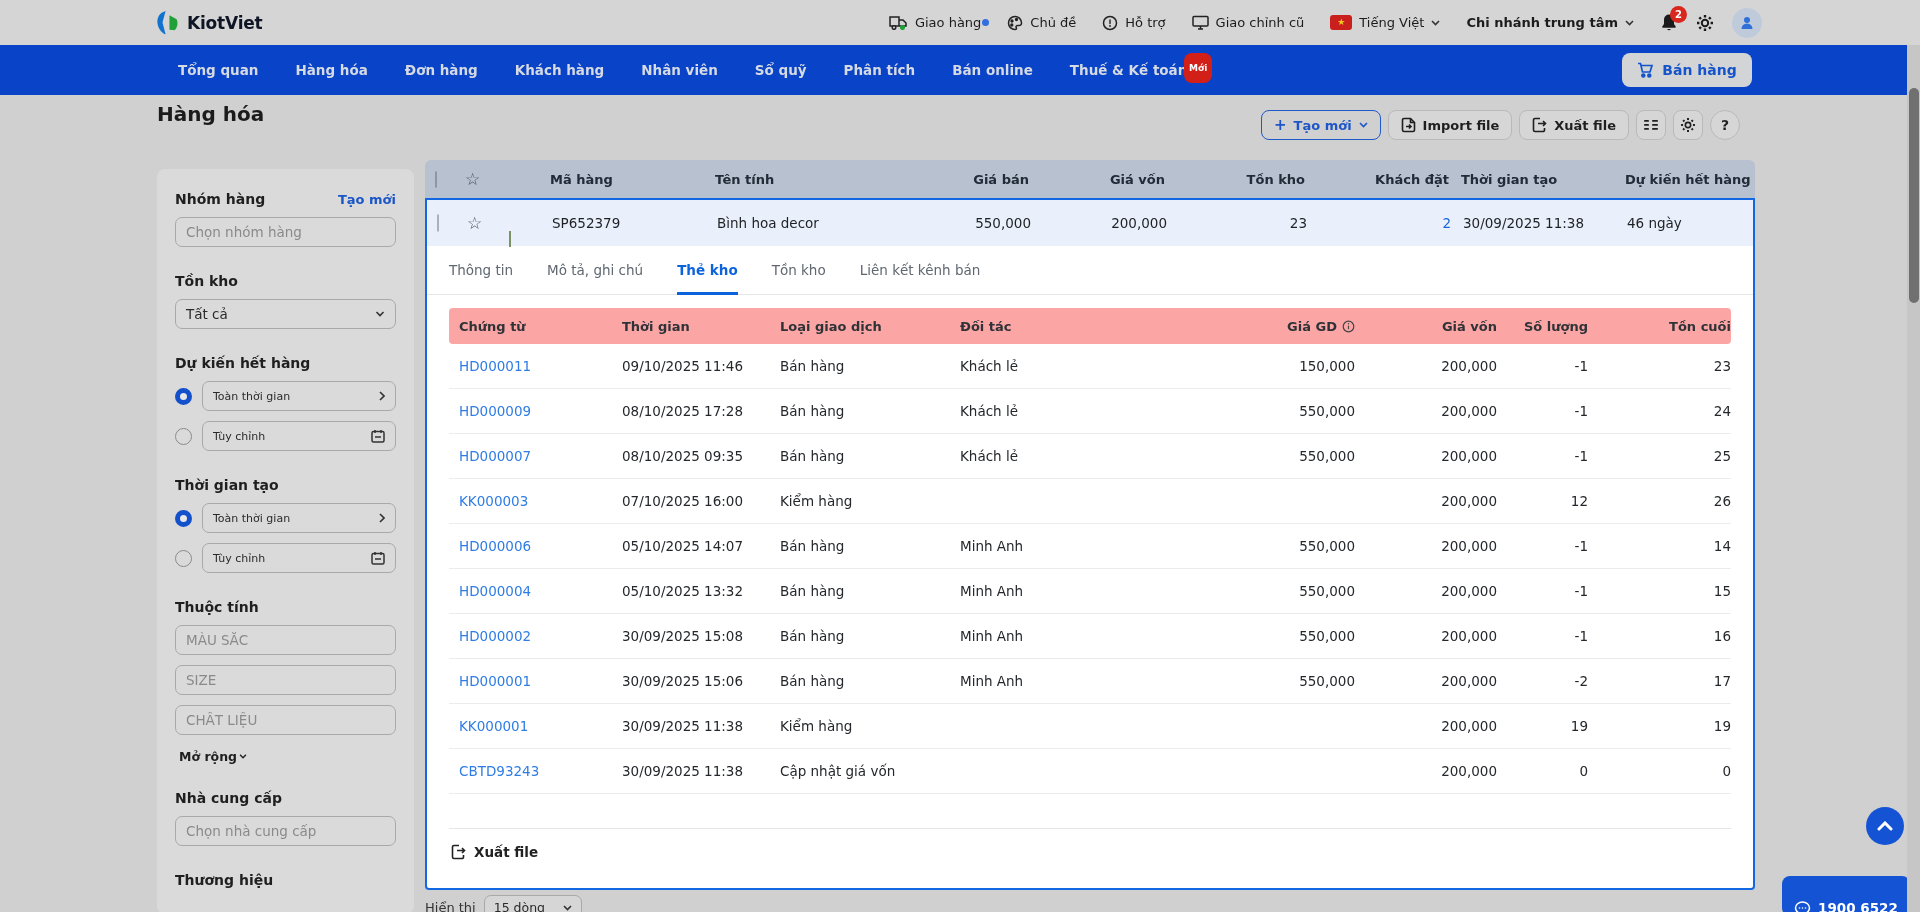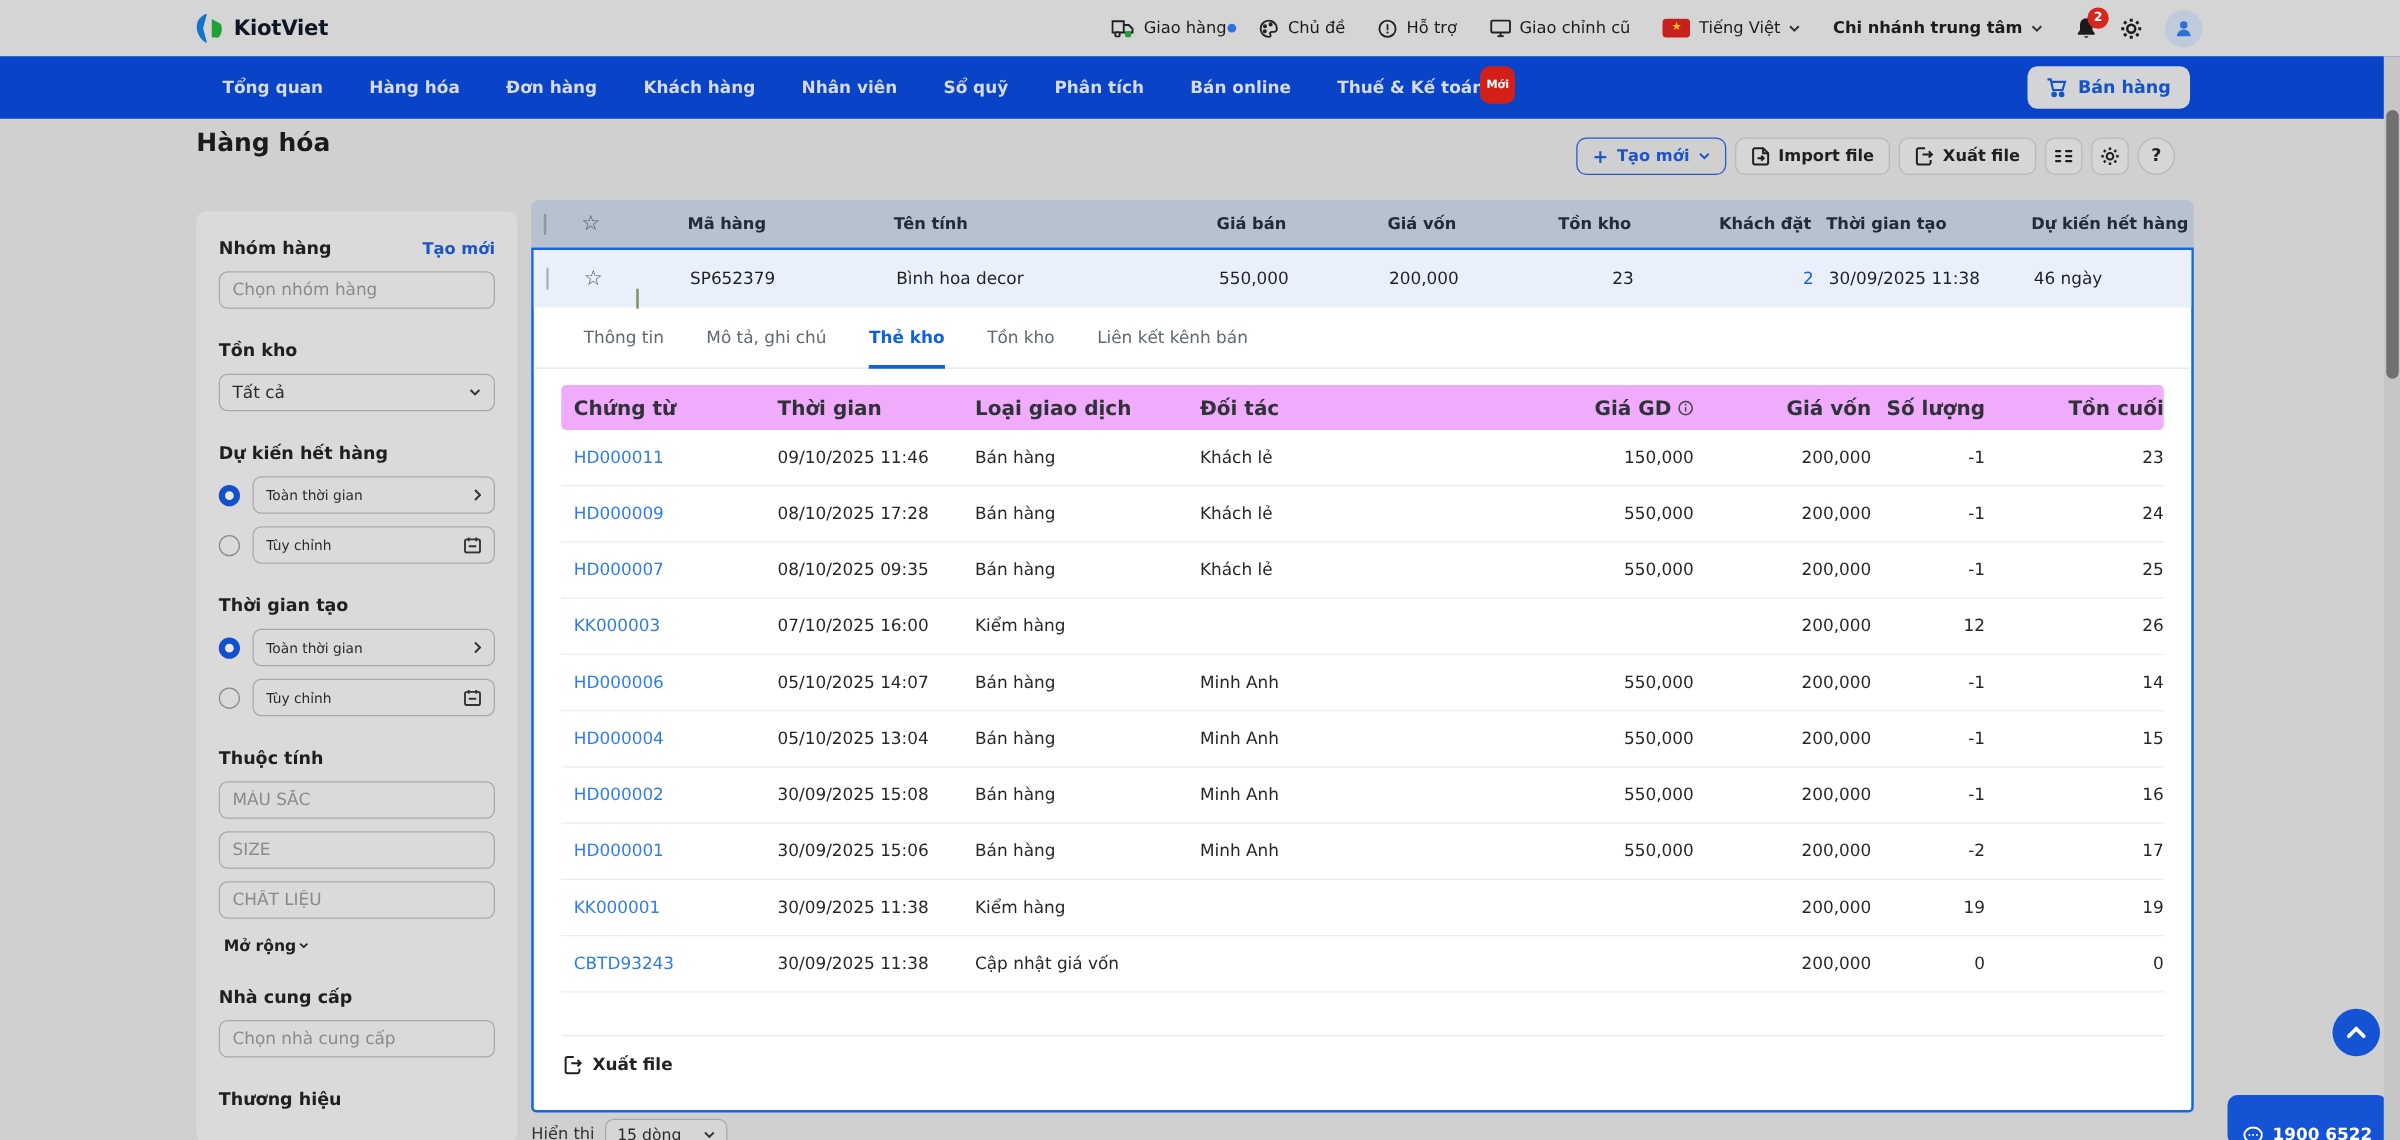--- a/index.html
+++ b/index.html
@@ -74,28 +74,28 @@
   .star{font-size:17px;color:#4d5560;line-height:1;cursor:pointer;}
 
   
   .detail-card{position:absolute;left:425px;top:198px;width:1330px;height:692px;background:#ffffff;border:2px solid #1467e2;border-radius:0 0 4px 4px;}
   .summary-row{height:46px;background:#e9f0fb;font-size:13.5px;color:#1e2023;}
   .summary-row .code{font-weight:400;}
   .thumb{width:28px;height:36px;border-radius:4px;background:linear-gradient(#ded7c6,#ccc4b0);position:relative;overflow:hidden;}
   .thumb:after{content:"";position:absolute;left:12px;top:8px;width:2px;height:16px;background:#7d9262;}
   .thumb:before{content:"";position:absolute;left:8px;top:4px;width:10px;height:8px;border-radius:50%;background:#eef;opacity:.8;}
   .link{color:#1866d9;cursor:pointer;}
-  .tabs{display:flex;align-items:stretch;height:49px;padding-left:40px;gap:34px;border-bottom:1px solid #e5e6e8;}
+  .tabs{display:flex;align-items:stretch;height:49px;padding-left:22px;gap:34px;border-bottom:1px solid #e5e6e8;}
   .tab{display:flex;align-items:center;font-size:13.5px;color:#5f6770;cursor:pointer;border-bottom:3px solid transparent;margin-bottom:-1px;padding-top:2px;white-space:nowrap;}
   .tab.active{color:#0c63dc;font-weight:700;border-bottom-color:#0c63dc;}
 
   
   .ledger{margin:13px 22px 0;}
   .grid-ledger{display:grid;grid-template-columns:163px 158px 180px 179px 226px 142px 91px 143px;align-items:center;}
-  .ledger-header{height:36px;background:#f0abfc;border-radius:4px;font-size:16px;font-weight:700;color:#2f3338;}
+  .ledger-header{height:36px;background:#fca5a5;border-radius:4px;font-size:13px;font-weight:700;color:#2f3338;}
   .lcell{white-space:nowrap;padding-left:10px;font-size:13.5px;color:#24272b;}
   .lcell.r{text-align:right;padding-left:0;}
   .hcell{white-space:nowrap;padding-left:10px;}
   .hcell.r{text-align:right;padding-left:0;display:flex;justify-content:flex-end;align-items:center;gap:5px;}
   .hcell.rr{text-align:right;padding-left:0;}
   .lrow{height:45px;border-bottom:1px solid #ececec;}
   .lrow .lcell:first-child{color:#2e7ce4;cursor:pointer;}
   .ledger-footer{border-top:1px solid #e6e6e6;margin-top:34px;padding:15px 2px;}
   .export-btn{display:inline-flex;align-items:center;gap:8px;background:none;border:none;font-size:13.5px;font-weight:600;color:#222;cursor:pointer;font-family:inherit;}
 
@@ -480,21 +480,21 @@
     <div class="lcell">Bán hàng</div>
     <div class="lcell">Minh Anh</div>
     <div class="lcell r">550,000</div>
     <div class="lcell r">200,000</div>
     <div class="lcell r">-1</div>
     <div class="lcell r">14</div>
   </div>
 
   <div class="lrow grid-ledger">
     <div class="lcell">HD000004</div>
-    <div class="lcell">05/10/2025 13:04</div>
+    <div class="lcell">05/10/2025 13:32</div>
     <div class="lcell">Bán hàng</div>
     <div class="lcell">Minh Anh</div>
     <div class="lcell r">550,000</div>
     <div class="lcell r">200,000</div>
     <div class="lcell r">-1</div>
     <div class="lcell r">15</div>
   </div>
 
   <div class="lrow grid-ledger">
     <div class="lcell">HD000002</div>

